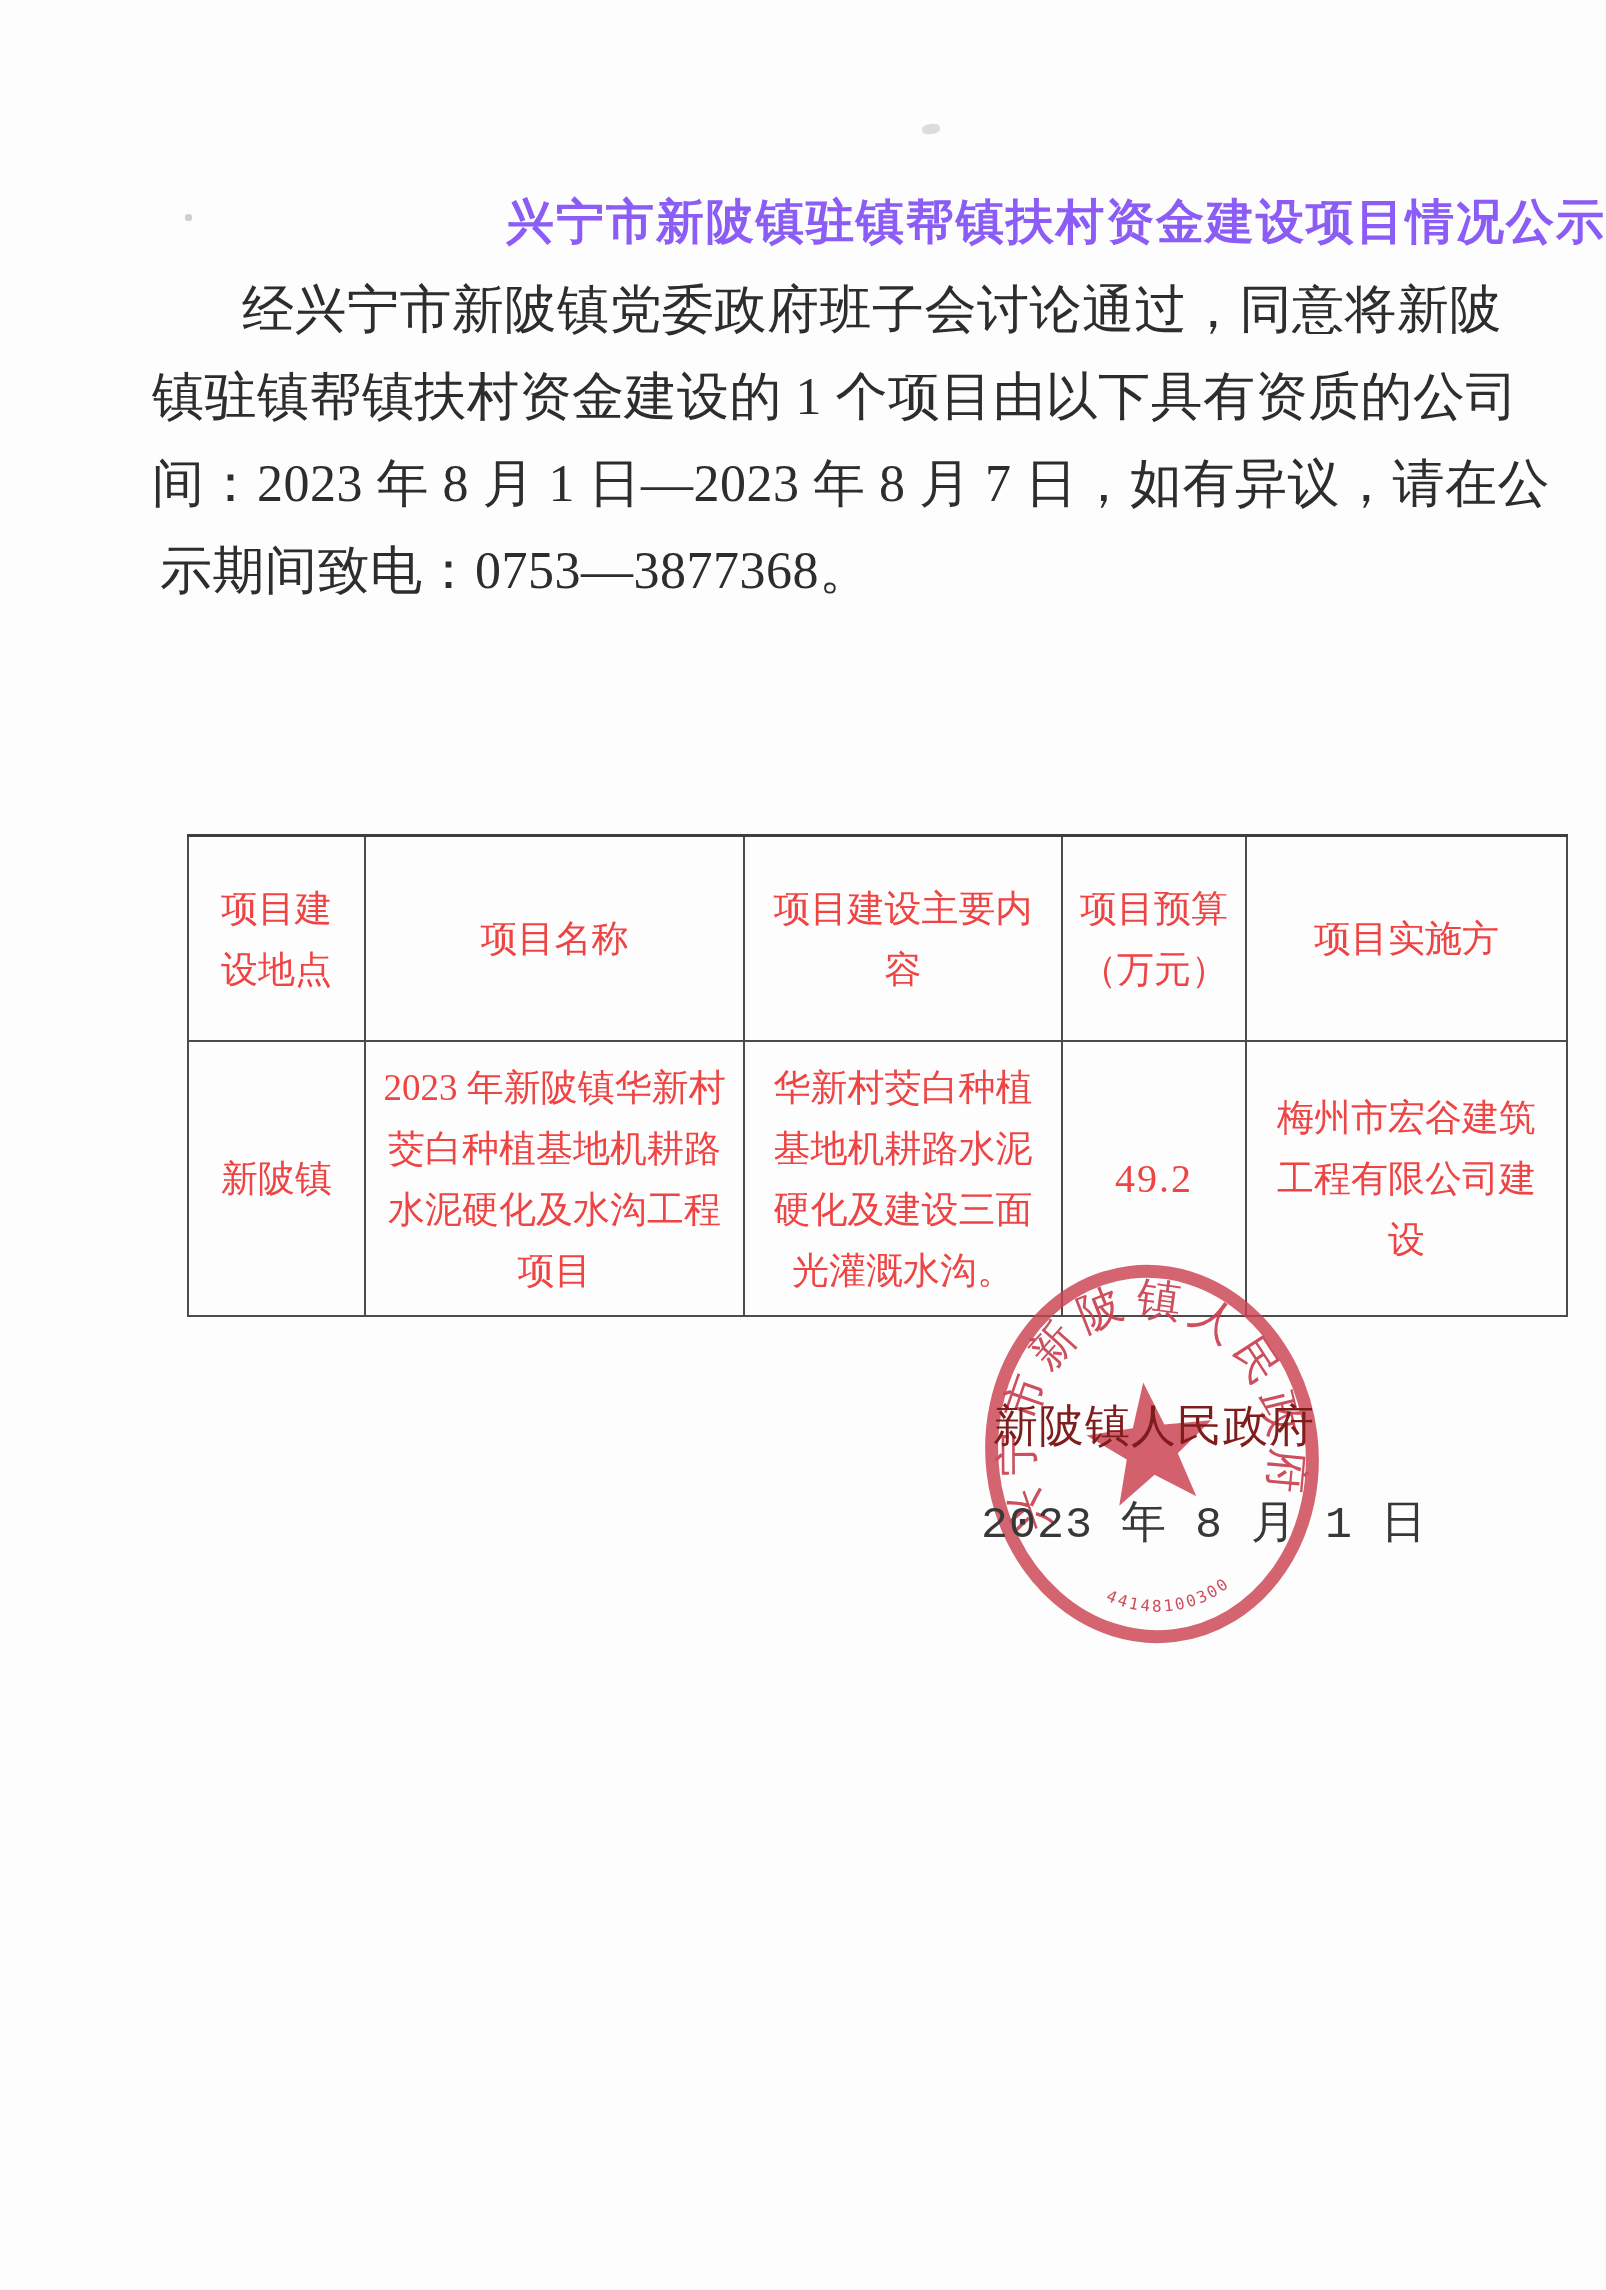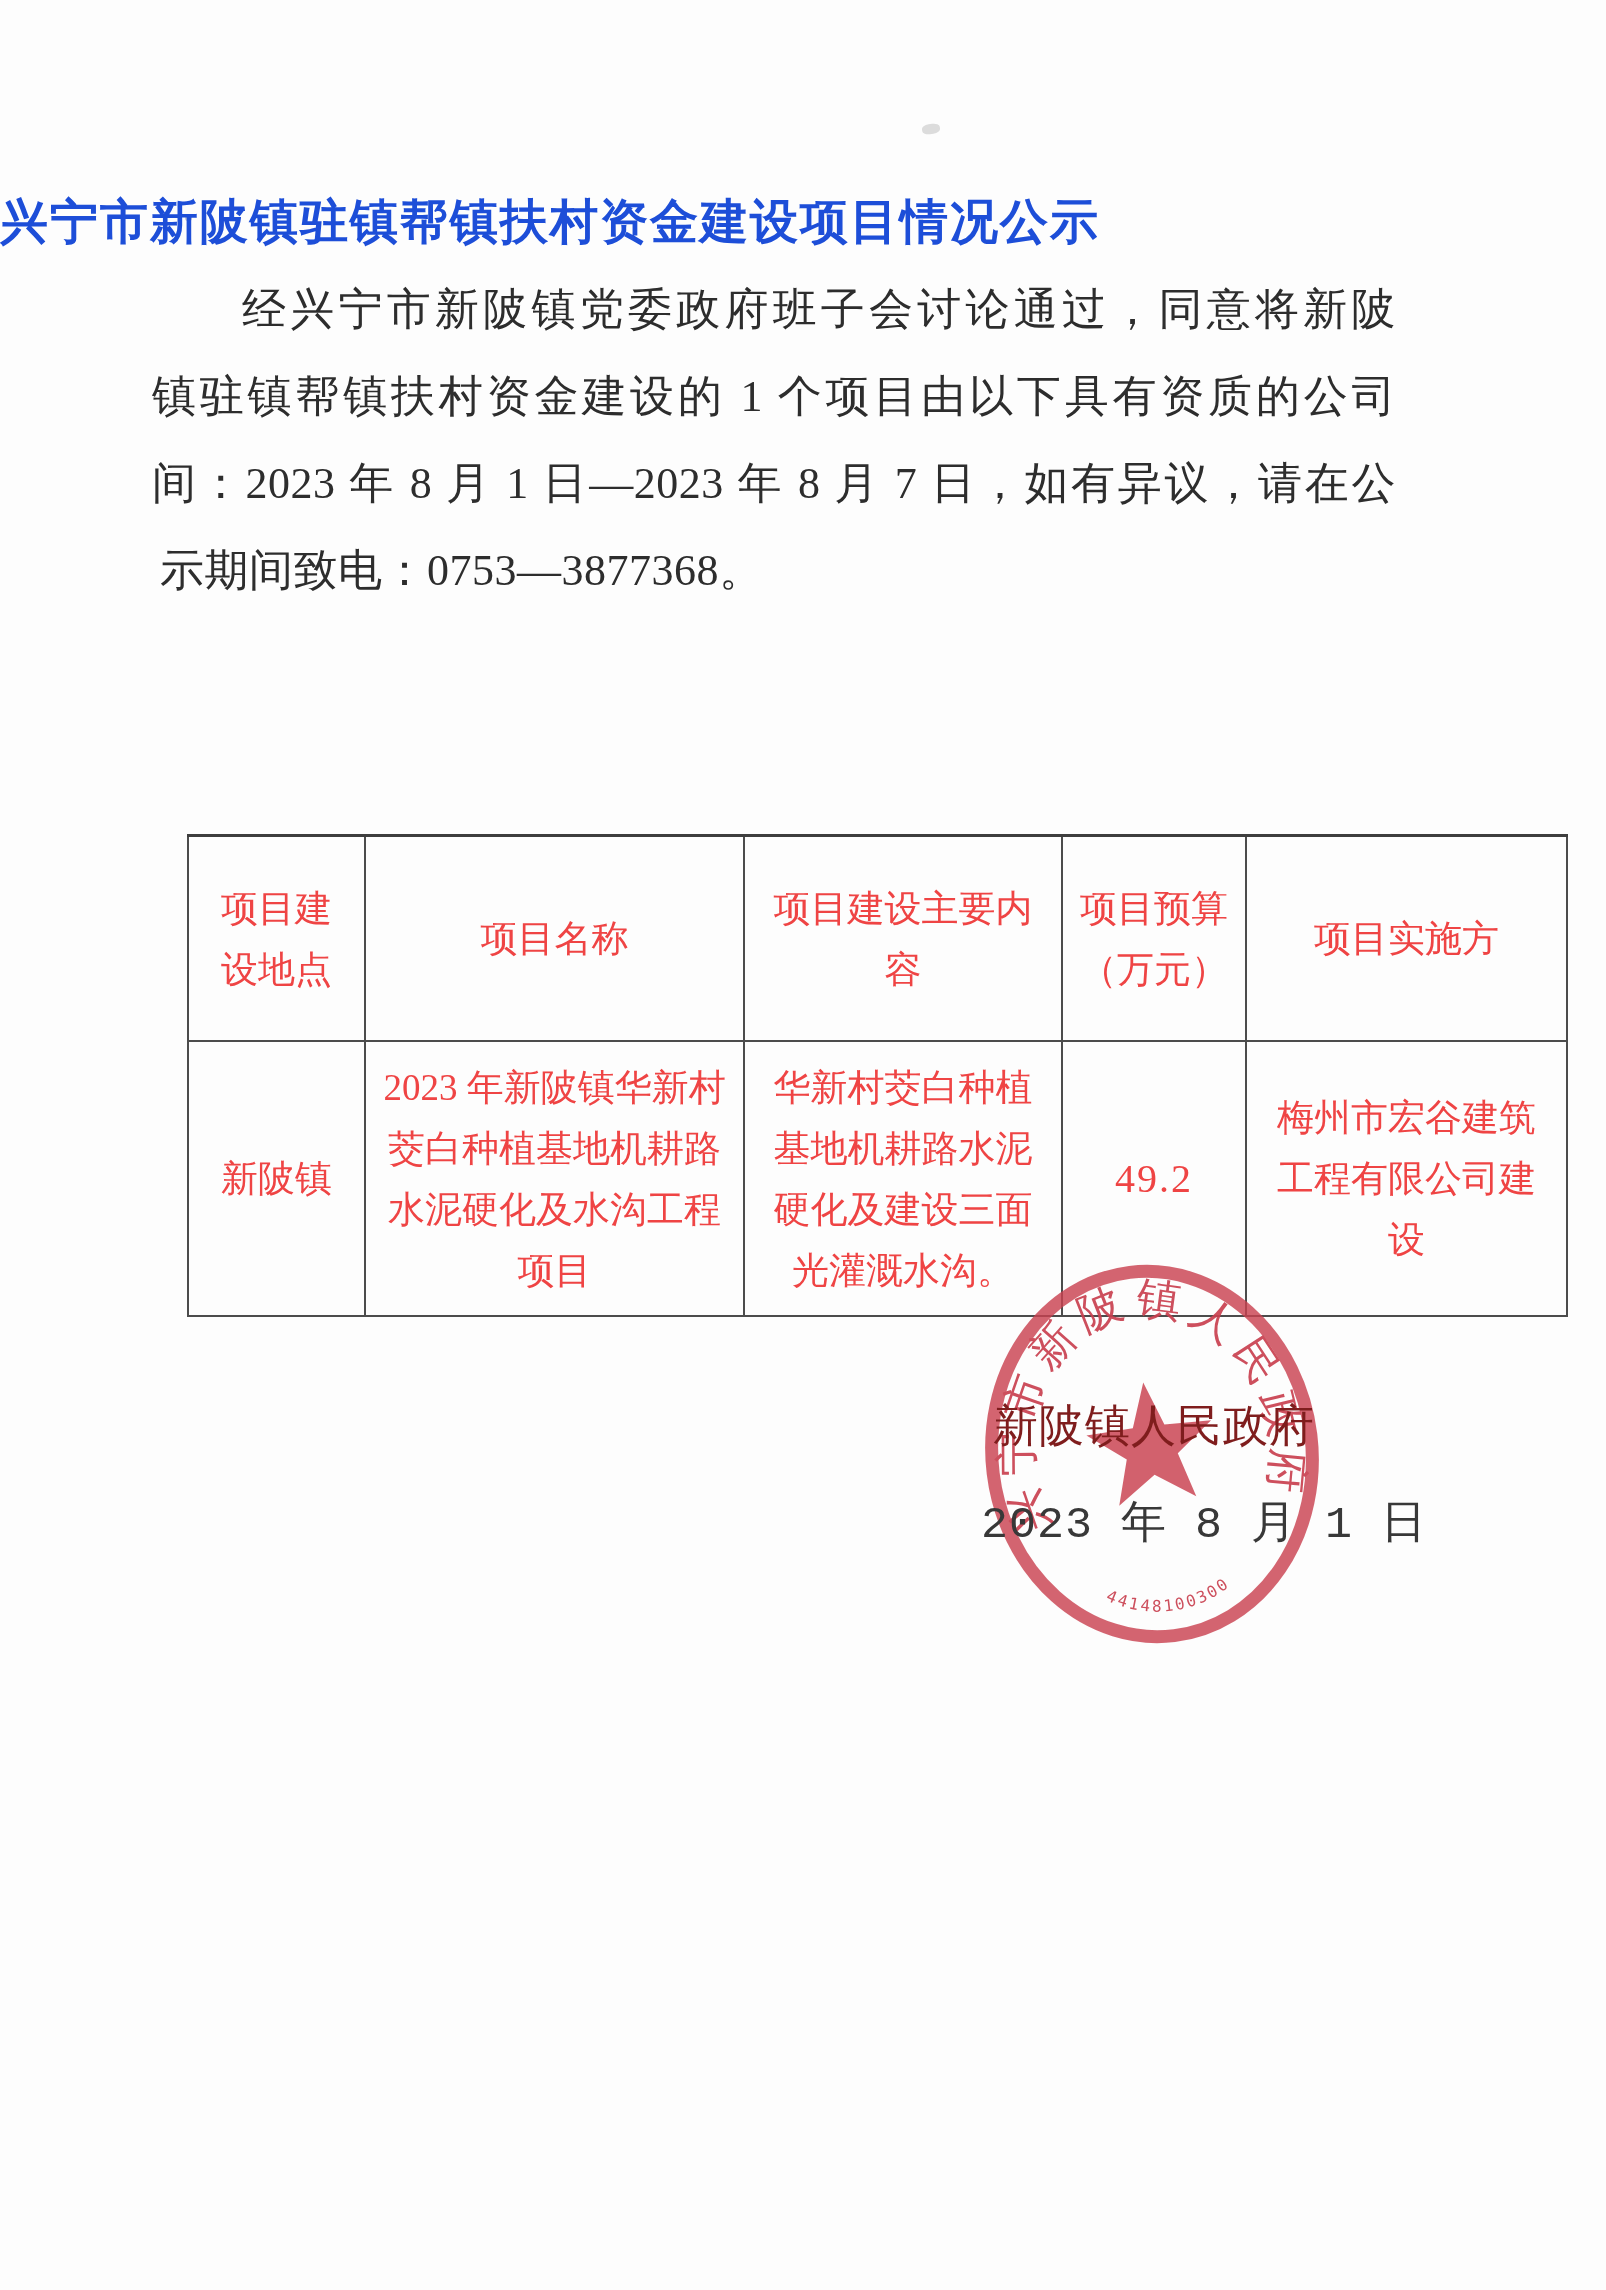--- a/index.html
+++ b/index.html
@@ -13,29 +13,29 @@
   .page{position:absolute;inset:0;}
 
   
   .speck{position:absolute;background:#d9d9d9;border-radius:40%;}
   .speck.s1{left:922px;top:124px;width:18px;height:10px;transform:rotate(-8deg);background:#dcdcdc;}
   .speck.s2{left:185px;top:214px;width:7px;height:7px;background:#cfcfcf;}
 
   
   .doc-title{
     position:absolute;left:0;top:190px;width:1606px;
-    text-align:left;
+    text-align:right;
     font-family:"Liberation Sans","DejaVu Sans",sans-serif;
-    font-weight:700;font-size:48px;letter-spacing:2px;color:#1d4ed8;
+    font-weight:700;font-size:48px;letter-spacing:2px;color:#8b5cf6;
   }
 
   
   .body-text{
     position:absolute;left:152px;top:266px;width:1244px;
-    font-size:44px;line-height:87px;color:#2d2d2d;
+    font-size:52px;line-height:87px;color:#2d2d2d;
   }
   .para-line{
     text-align:justify;text-align-last:justify;
     white-space:nowrap;letter-spacing:0.5px;
   }
   .para-line.first{text-indent:90px;}
   .para-line.last{text-align-last:left;margin-left:8px;}
 
   
   table.notice{

